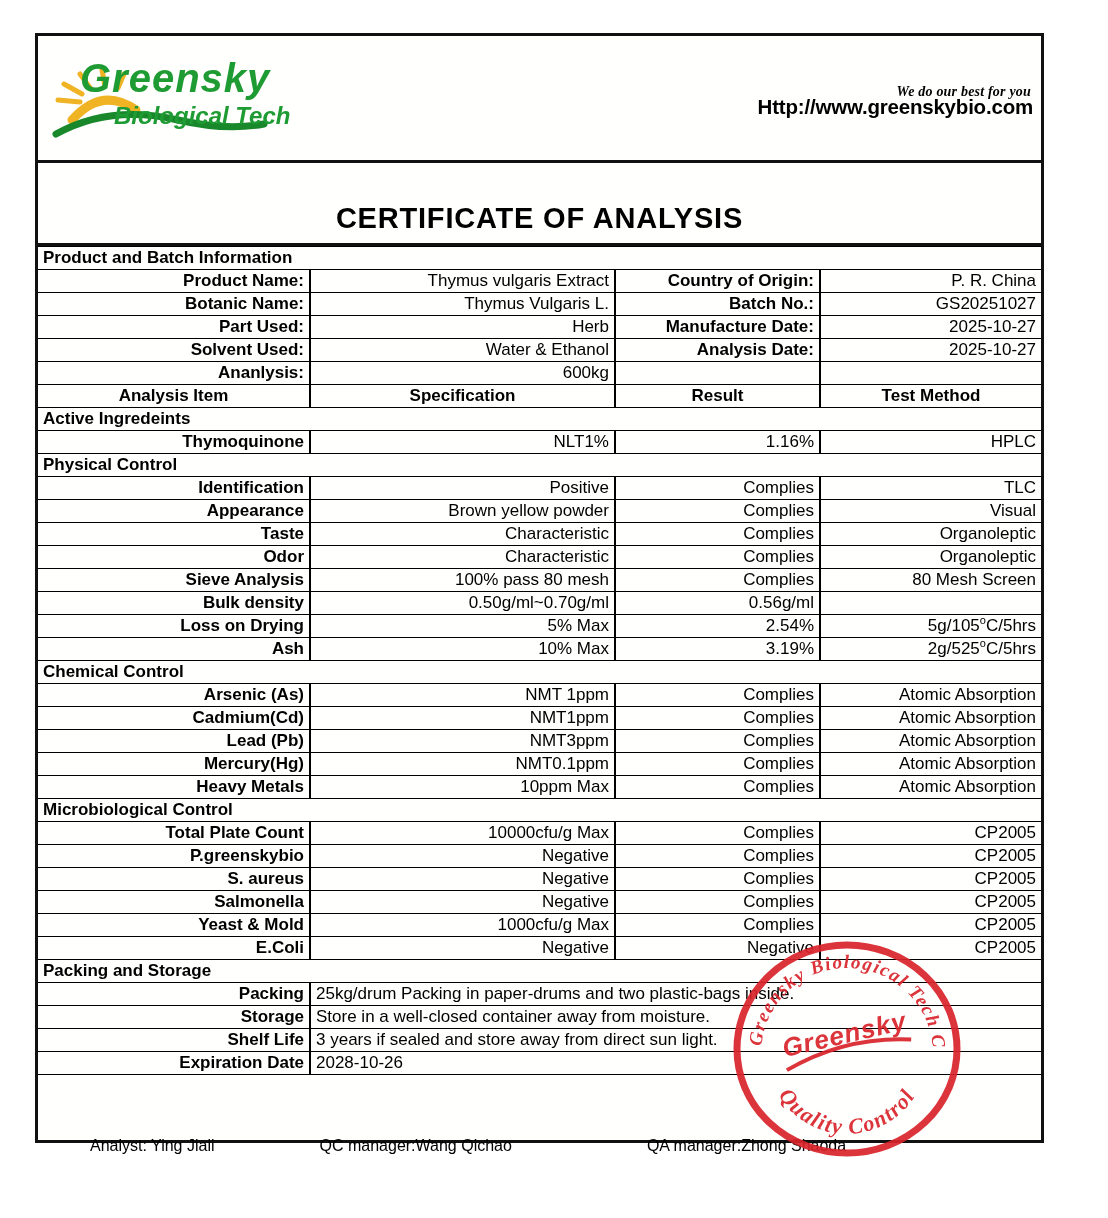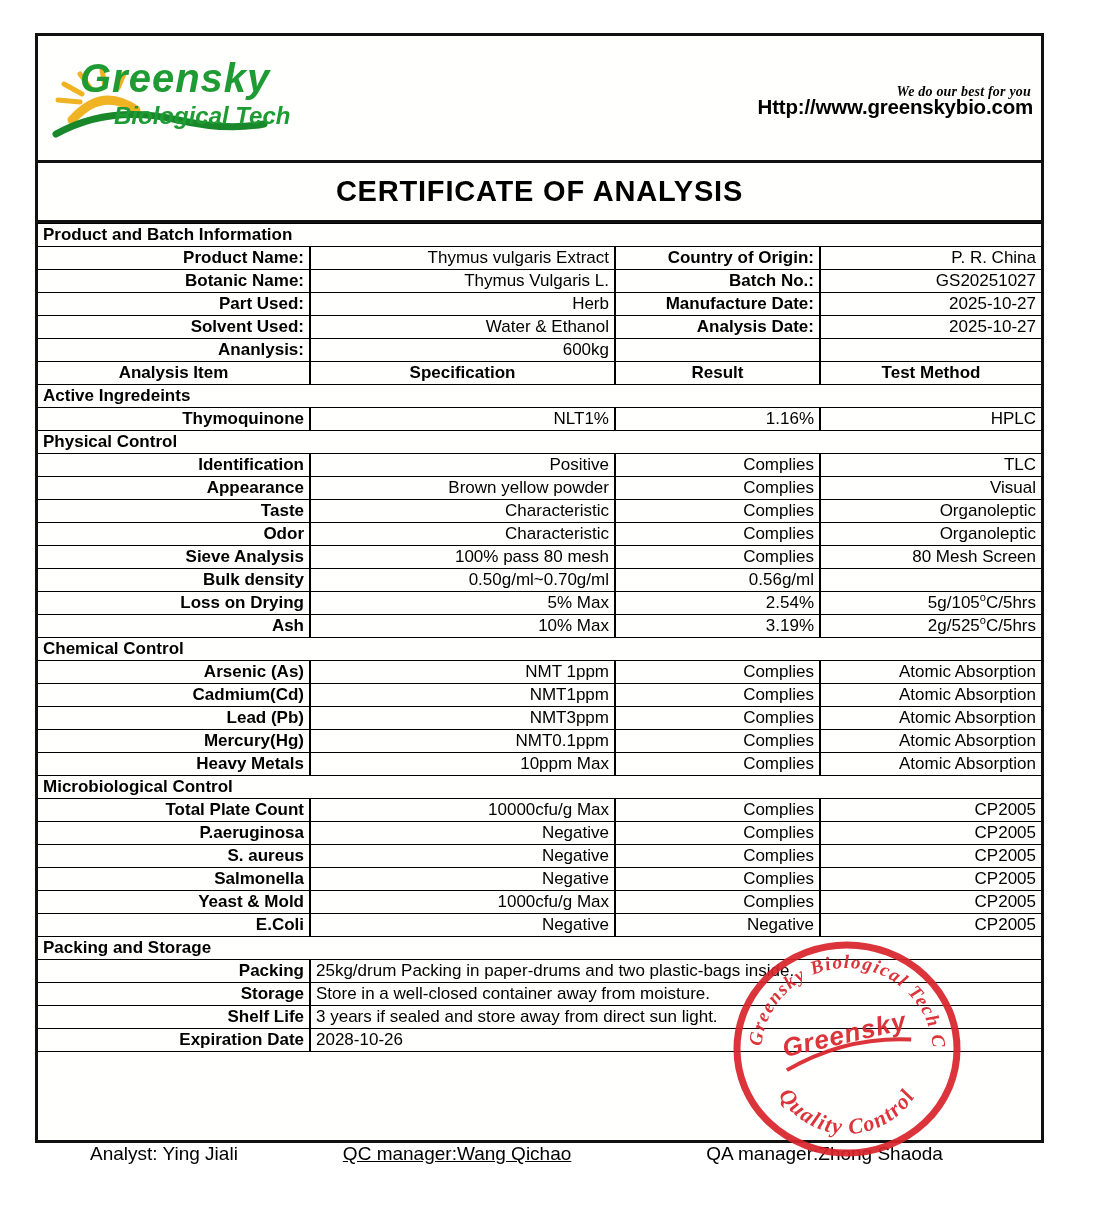--- a/index.html
+++ b/index.html
@@ -63,26 +63,27 @@
     top: 59px;
     font-family: "Liberation Sans", sans-serif;
     font-weight: bold;
     font-size: 20.5px;
     letter-spacing: -.2px;
     white-space: nowrap;
   }
 
   
   .title-band {
-    height: 60px;
+    height: 52px;
     border-bottom: 3px solid #111111;
     box-sizing: border-box;
     display: flex;
     align-items: center;
     justify-content: center;
+    margin-top: 31px;
   }
   .doc-title {
     font-size: 29px;
     font-weight: bold;
     letter-spacing: .8px;
     text-align: center;
   }
 
   
   table.coa {
@@ -142,26 +143,26 @@
   }
 
   
   .sign-row {
     position: absolute;
     left: 35px;
     top: 1137px;
     width: 1009px;
     height: 34px;
     display: flex;
-    align-items: center;
-    font-size: 19px;
+    align-items: flex-start;
+    font-size: 16px;
   }
   .sign-cell { white-space: nowrap; }
   .sig-analyst { margin-left: 55px; }
-  .sig-qc      { margin-left: 105px; text-decoration: underline; }
+  .sig-qc      { margin-left: 105px; }
   .sig-qa      { margin-left: 135px; }
 
   
   .stamp {
     position: absolute;
     left: 731px;
     top: 938px;
     width: 232px;
     height: 222px;
     pointer-events: none;
@@ -354,21 +355,21 @@
       <tr class="section-row thickline">
         <td colspan="4">Microbiological Control</td>
       </tr>
       <tr>
         <td class="lbl vline-r">Total Plate Count</td>
         <td class="val-r vline-r">10000cfu/g Max</td>
         <td class="val-r vline-r">Complies</td>
         <td class="val-r">CP2005</td>
       </tr>
       <tr>
-        <td class="lbl vline-r">P.aeruginosa</td>
+        <td class="lbl vline-r">P.greenskybio</td>
         <td class="val-r vline-r">Negative</td>
         <td class="val-r vline-r">Complies</td>
         <td class="val-r">CP2005</td>
       </tr>
       <tr>
         <td class="lbl vline-r">S. aureus</td>
         <td class="val-r vline-r">Negative</td>
         <td class="val-r vline-r">Complies</td>
         <td class="val-r">CP2005</td>
       </tr>

